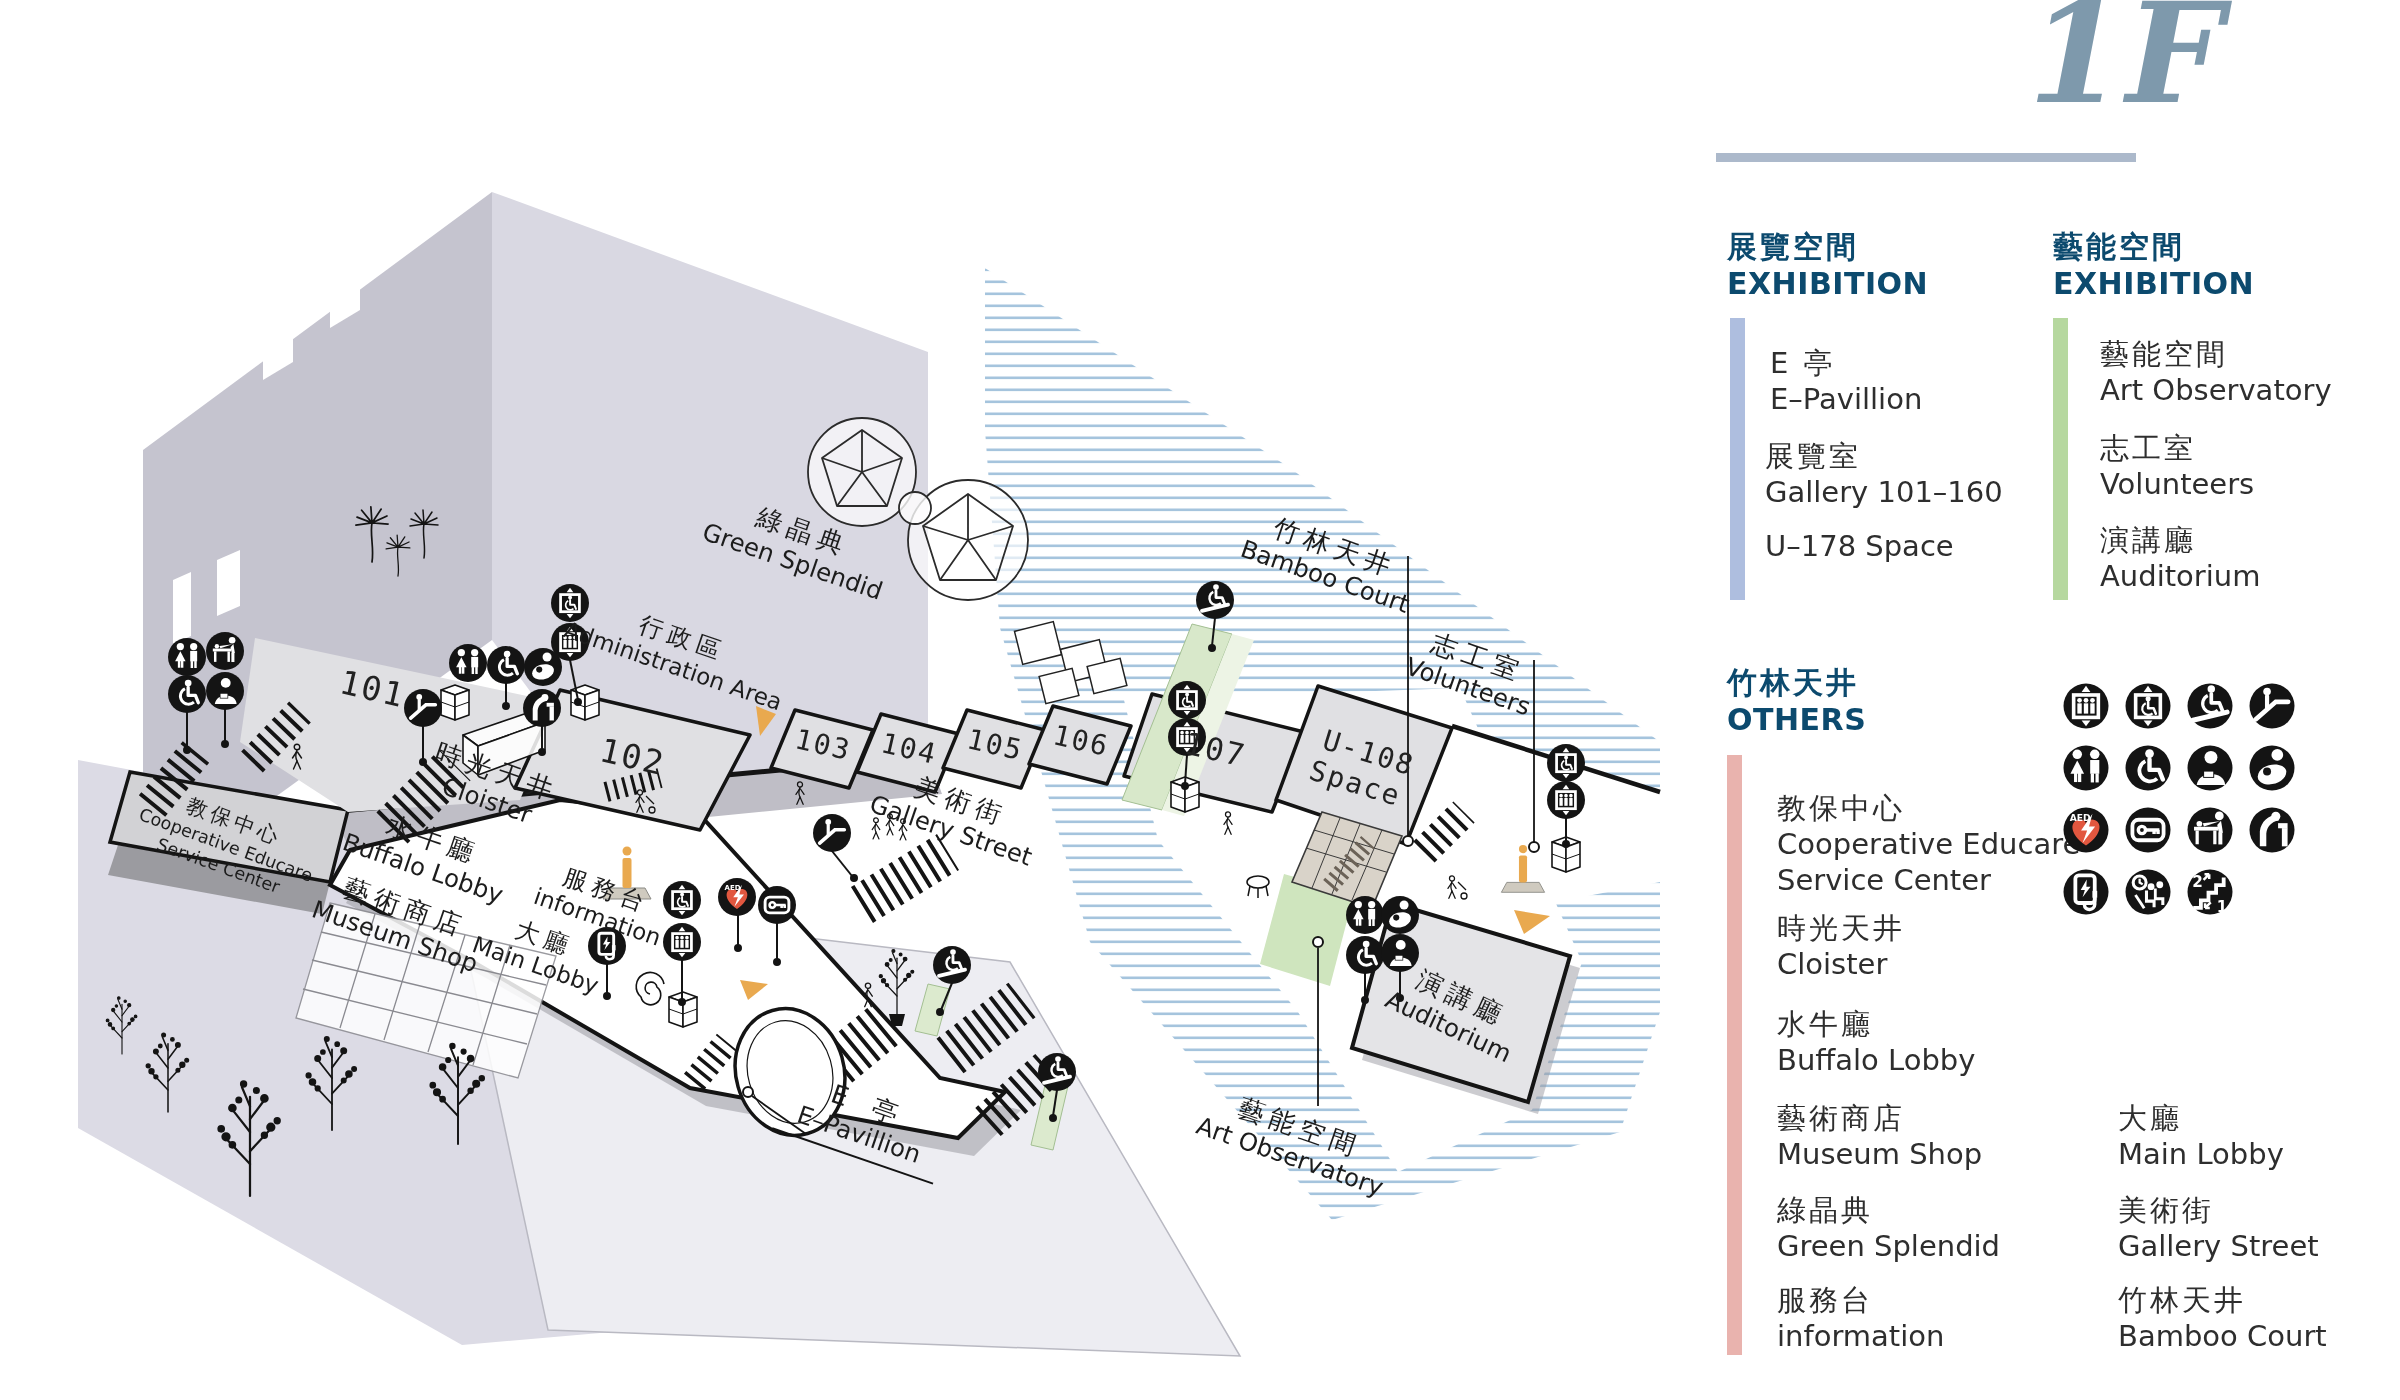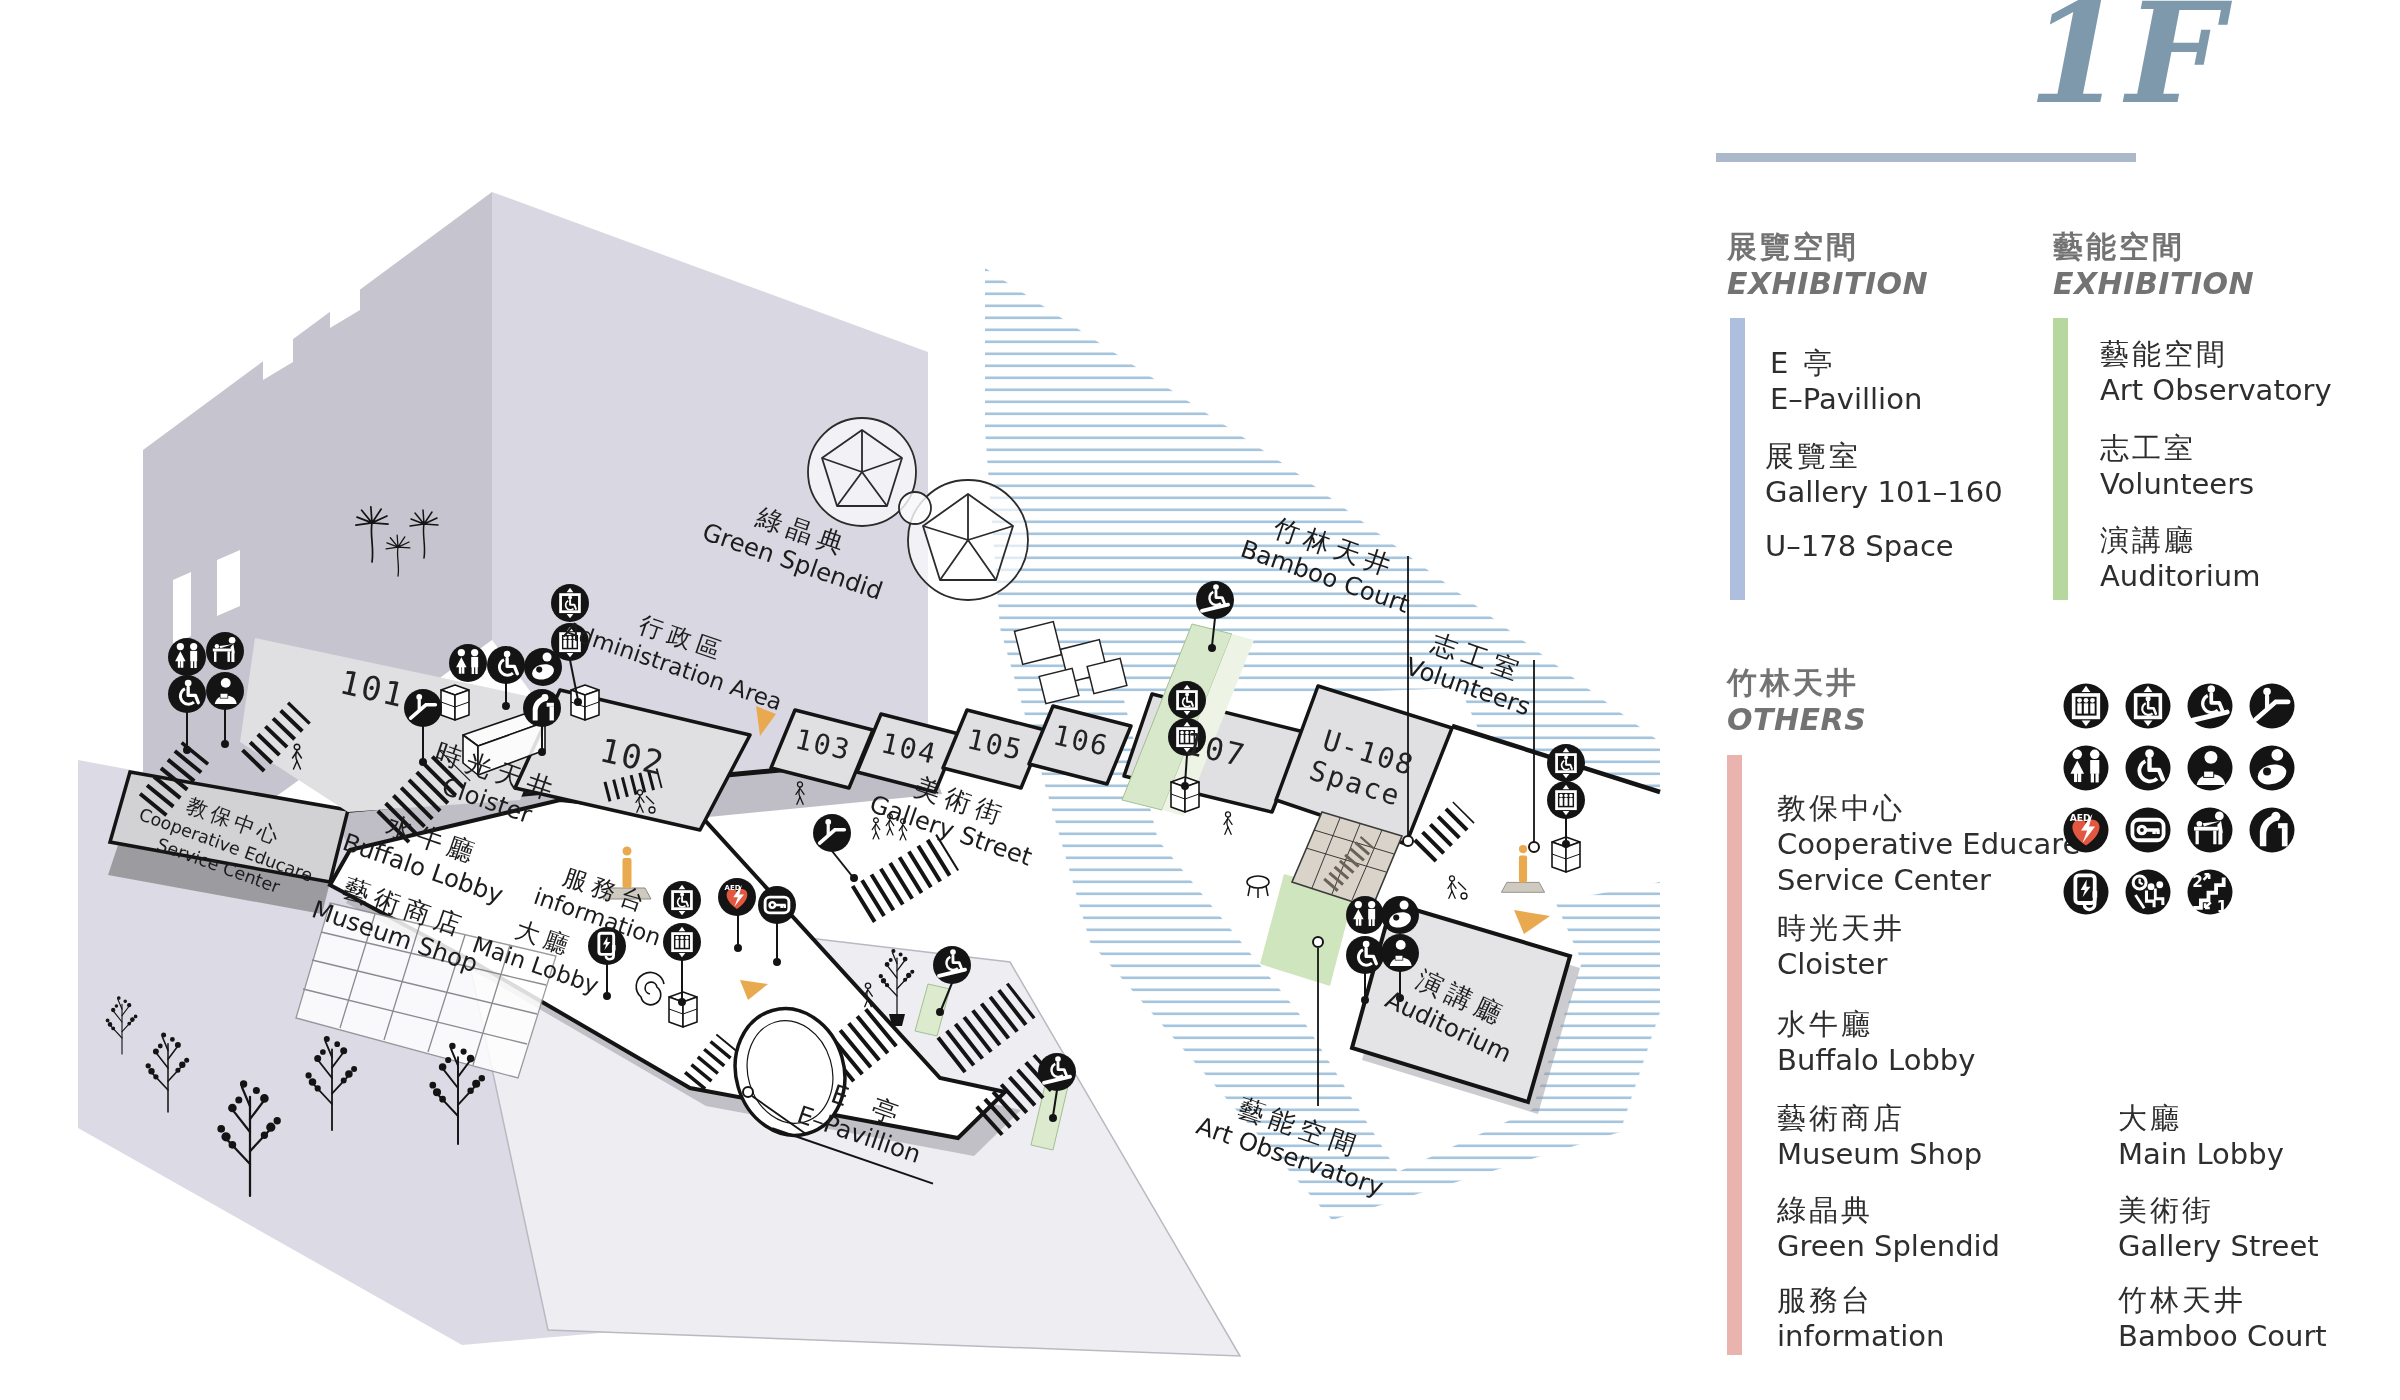--- a/index.html
+++ b/index.html
@@ -2,23 +2,23 @@
 <html><head>
 <meta charset="utf-8">
 <style>
   html,body{margin:0;padding:0;}
   body{width:2400px;height:1400px;position:relative;background:#fff;overflow:hidden;
        font-family:"DejaVu Sans",sans-serif;}
   #map-svg{position:absolute;left:0;top:0;}
   .floor-title{position:absolute;left:2028px;top:-28px;font-family:"DejaVu Serif",serif;
        font-style:italic;font-weight:bold;font-size:138px;color:#7E99AC;letter-spacing:2px;}
   .title-rule{position:absolute;left:1716px;top:153px;width:420px;height:9px;background:#ACB9CB;}
-  .sec-h{position:absolute;color:#737373;line-height:37px;}
+  .sec-h{position:absolute;color:#0c4a6e;line-height:37px;}
   .sec-h .zh{font-weight:bold;font-size:30px;letter-spacing:3px;display:block;}
-  .sec-h .en{font-weight:bold;font-size:30px;letter-spacing:0.5px;display:block;font-style:italic;}
+  .sec-h .en{font-weight:bold;font-size:30px;letter-spacing:0.5px;display:block;}
   .vbar{position:absolute;width:15px;}
   .li{position:absolute;color:#2E2E2E;font-size:29px;line-height:36px;font-weight:400;}
   .li .zh{letter-spacing:3px;display:block;}
   .li .en{display:block;}
   .icon-grid{position:absolute;left:2062px;top:682px;display:grid;
        grid-template-columns:repeat(4,62px);grid-auto-rows:62px;}
   .icon-grid svg{display:block;}
   .map-zh{font-size:26px;letter-spacing:6px;fill:#1C1C1C;}
   .map-en{font-size:24.5px;fill:#1C1C1C;}
   .map-num{font-family:"DejaVu Sans Mono",monospace;fill:#222;letter-spacing:2px;}

